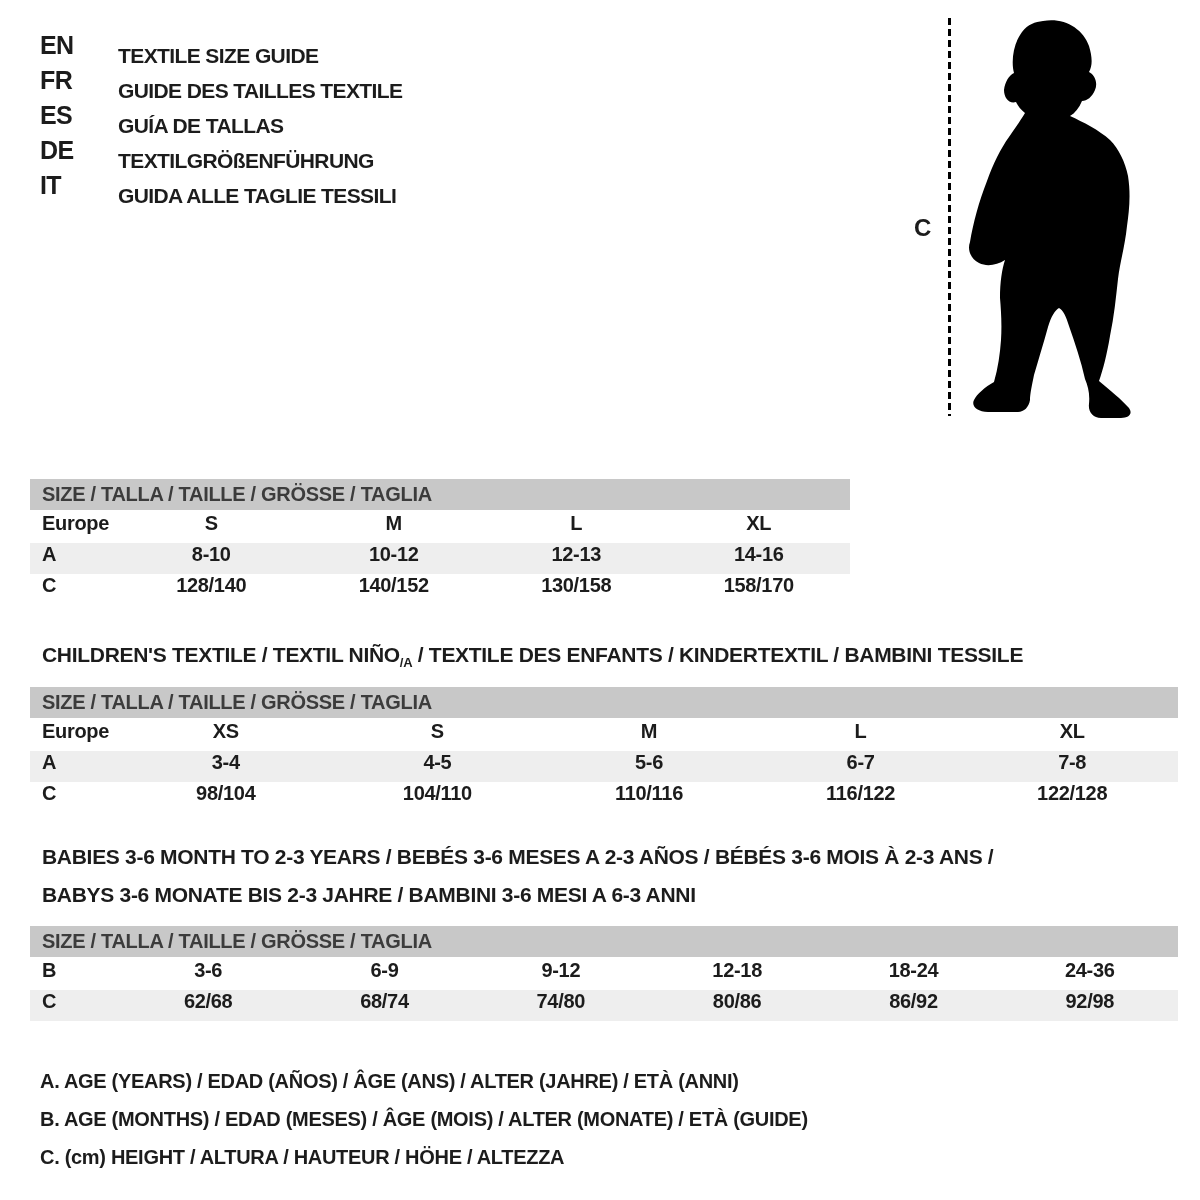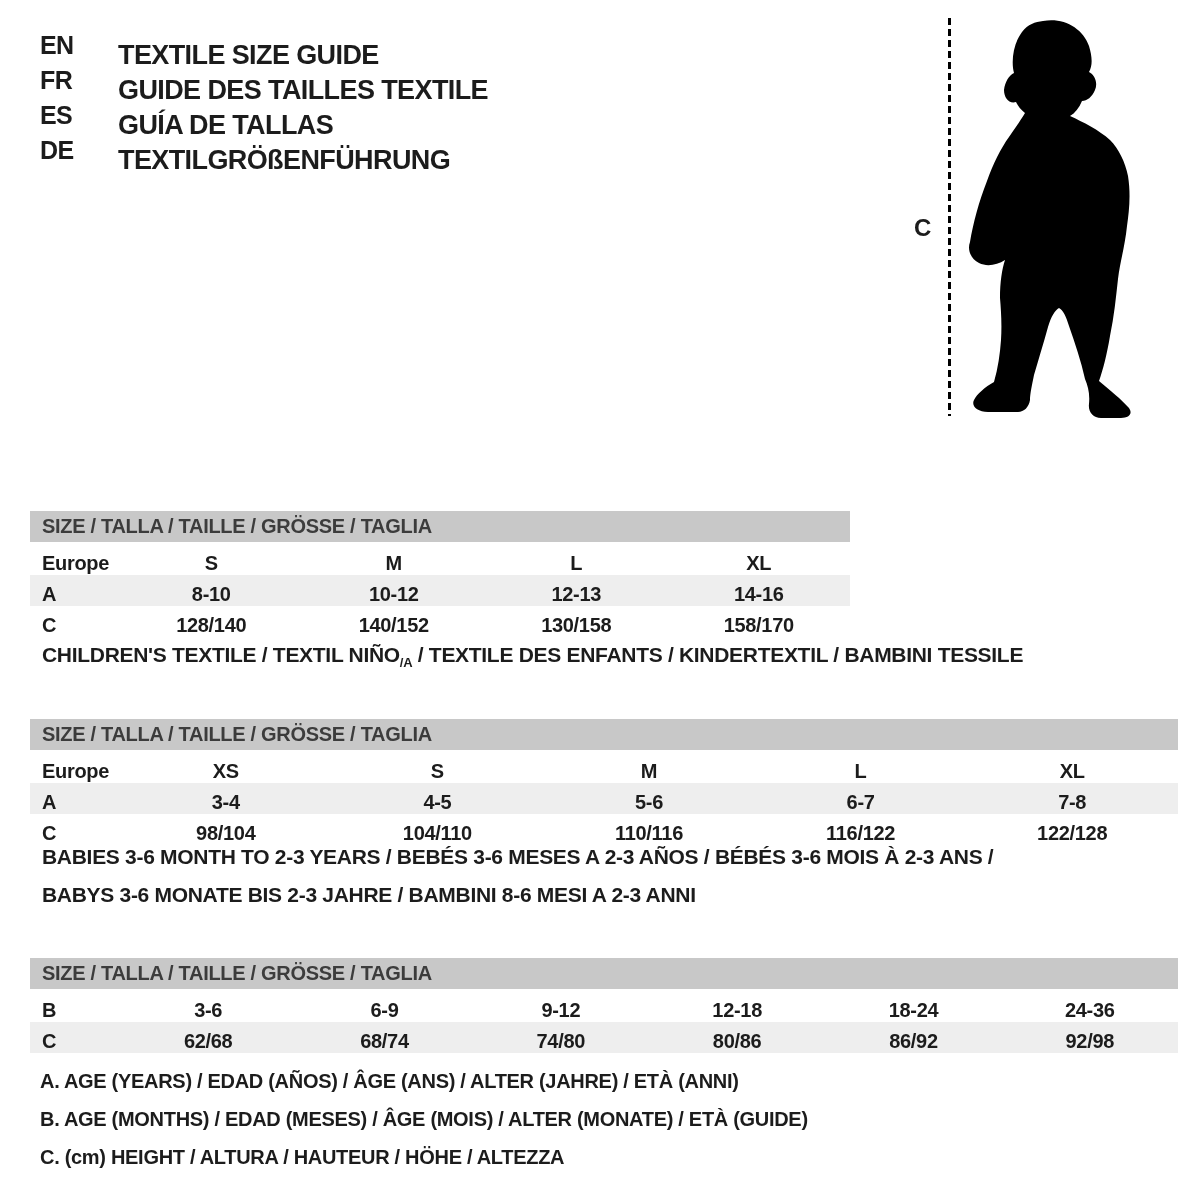--- a/index.html
+++ b/index.html
@@ -7,33 +7,33 @@
   #page {
     position:relative; width:1200px; height:1200px; background:#ffffff;
     font-family:"Liberation Sans", sans-serif; font-weight:bold;
     color:var(--text,#1c1c1c); overflow:hidden;
   }
   .abs { position:absolute; }
 
   
   .lang-row { display:flex; height:35px; align-items:center; }
   .lang-code { width:78px; font-size:25px; letter-spacing:-0.6px; }
-  .lang-label { font-size:27px; letter-spacing:-0.6px; white-space:nowrap;margin-top:20px; }
+  .lang-label { font-size:21px; letter-spacing:-0.6px; white-space:nowrap;margin-top:20px; }
 
   
   .section-title { font-size:21px; letter-spacing:-0.3px; white-space:nowrap; }
   .subscript { font-size:13px; vertical-align:-5px; }
 
   
   .size-table { position:absolute; }
   .band {
     height:31px; background:var(--header-band,#c8c8c8); display:flex; align-items:center;
-    padding-left:12px; font-size:20px; color:#3c3c3c; letter-spacing:-0.3px; margin-bottom:2px;margin-top:32px;
+    padding-left:12px; font-size:20px; color:#3c3c3c; letter-spacing:-0.3px; margin-bottom:2px;
   }
-  .trow { display:flex; height:31px; align-items:flex-end; font-size:20px; letter-spacing:-0.3px; }
+  .trow { display:flex; height:31px; align-items:flex-start; font-size:20px; letter-spacing:-0.3px; }
   .trow.shaded { background:var(--row-shaded,#eeeeee); }
   .tlabel { width:90px; padding-left:12px; }
   .tcell { flex:1; text-align:center; }
 
   
   .footnote { height:38px; font-size:20px; letter-spacing:-0.3px; white-space:nowrap; }
 
   
   .dash-line {
     position:absolute; left:948px; top:18px; width:3px; height:398px;
@@ -55,20 +55,24 @@
       <span class="lang-code">FR</span>
       <span class="lang-label">GUIDE DES TAILLES TEXTILE</span>
     </div>
     <div class="lang-row">
       <span class="lang-code">ES</span>
       <span class="lang-label">GUÍA DE TALLAS</span>
     </div>
     <div class="lang-row">
       <span class="lang-code">DE</span>
       <span class="lang-label">TEXTILGRÖßENFÜHRUNG</span>
+    </div>
+    <div class="lang-row">
+      <span class="lang-code">IT</span>
+      <span class="lang-label">GUIDA ALLE TAGLIE TESSILI</span>
     </div>
   </div>
 
   <div class="dash-line"></div>
   <div class="height-label">C</div>
   <svg class="abs" style="left:960px; top:15px;" width="185" height="405" viewBox="0 0 185 405" aria-hidden="true">
     <path fill="#000000" d="
       M83,6
       C103,2 123,13 129,31
       C132,41 133,50 129,57
@@ -161,21 +165,21 @@
       <div class="tlabel">C</div>
       <div class="tcell">98/104</div>
       <div class="tcell">104/110</div>
       <div class="tcell">110/116</div>
       <div class="tcell">116/122</div>
       <div class="tcell">122/128</div>
     </div>
   </div>
 
   <div class="abs section-title" style="left:42px; top:845px;">BABIES 3-6 MONTH TO 2-3 YEARS / BEBÉS 3-6 MESES A 2-3 AÑOS / BÉBÉS 3-6 MOIS À 2-3 ANS /</div>
-  <div class="abs section-title" style="left:42px; top:883px;">BABYS 3-6 MONATE BIS 2-3 JAHRE / BAMBINI 8-6 MESI A 2-3 ANNI</div>
+  <div class="abs section-title" style="left:42px; top:883px;">BABYS 3-6 MONATE BIS 2-3 JAHRE / BAMBINI 3-6 MESI A 6-3 ANNI</div>
   <div class="size-table" style="left:30px; top:926px; width:1148px;">
     <div class="band">SIZE / TALLA / TAILLE / GRÖSSE / TAGLIA</div>
     <div class="trow">
       <div class="tlabel">B</div>
       <div class="tcell">3-6</div>
       <div class="tcell">6-9</div>
       <div class="tcell">9-12</div>
       <div class="tcell">12-18</div>
       <div class="tcell">18-24</div>
       <div class="tcell">24-36</div>

